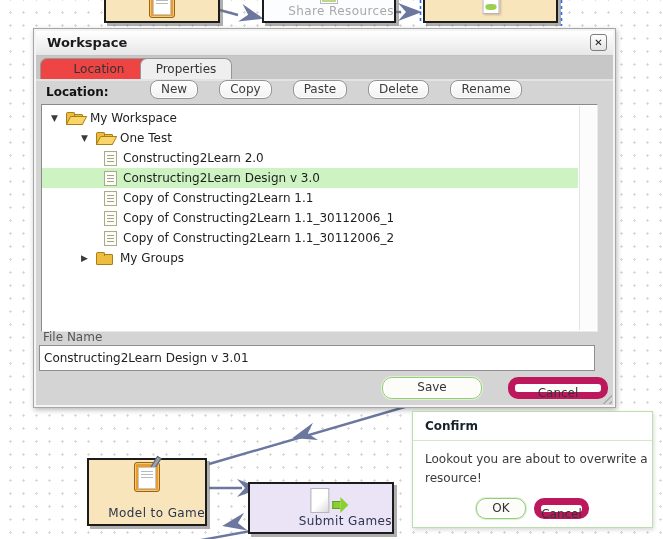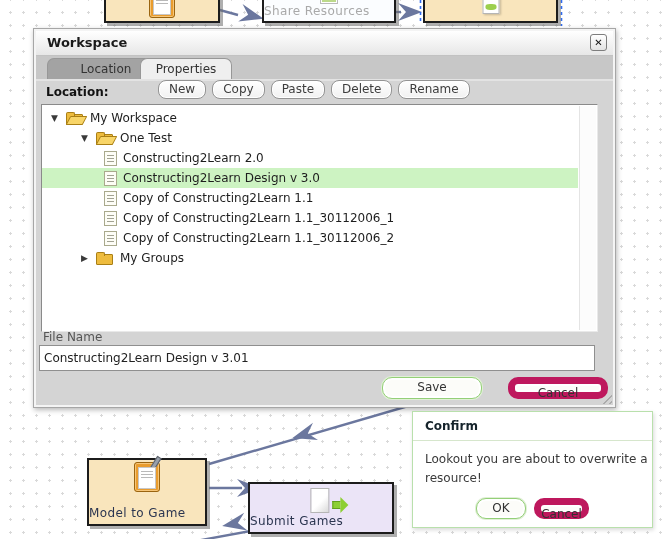--- a/index.html
+++ b/index.html
@@ -3,21 +3,21 @@
 <meta charset="utf-8">
 <style>
   html,body{margin:0;padding:0}
   body{width:663px;height:539px;overflow:hidden;font-family:"DejaVu Sans",sans-serif;background:#fff}
   #app{position:relative;width:663px;height:539px;overflow:hidden;
        background-image:radial-gradient(circle,#d9d9d9 1px,rgba(0,0,0,0) 1.3px);
        background-size:13px 13px;background-position:4px 6px}
   
   .node{position:absolute;box-sizing:border-box;border:2px solid #1c1c1c;z-index:2;
         box-shadow:3px 3px 0 rgba(110,110,110,.55)}
-  .node .nlabel{position:absolute;left:0;right:0;bottom:4px;text-align:left;
+  .node .nlabel{position:absolute;left:0;right:0;bottom:4px;text-align:right;
         font-size:12px;letter-spacing:.4px;color:#2b3550}
   .tan{background:#f9e5bc}
   .purple{background:#ebe4f7}
   .lite{background:#fbfdff}
   .lite .nlabel{color:#a9a9a9;bottom:3px}
   
   .ic-clip{position:absolute;left:50%;transform:translateX(-50%);width:24px;height:28px;
         background:#e99c2e;border:1px solid #9a6410;border-radius:3px;box-shadow:inset 0 0 0 1px #f7c678}
   .ic-clip .paper{position:absolute;left:3px;top:4px;right:3px;bottom:2px;background:#fff;border:1px solid #c7c7c7}
   .ic-clip .paper i{display:block;margin:3px 2px 0 2px;height:8px;
@@ -44,24 +44,24 @@
   .titlebar{position:absolute;left:2px;top:2px;right:2px;height:24px;
        background:linear-gradient(#ffffff,#e7e7e7);border-bottom:1px solid #c2c2c2}
   .titlebar .t{position:absolute;left:11px;top:4px;font-size:13px;font-weight:bold;color:#1a1a1a}
   .closebtn{position:absolute;right:6px;top:3px;width:17px;height:17px;box-sizing:border-box;
        background:linear-gradient(#fff,#e3e3e3);border:1px solid #7d7d7d;border-radius:3px;
        font-size:10px;font-weight:bold;color:#111;text-align:center;line-height:15px;cursor:default}
   .tabstrip{position:absolute;left:2px;top:27px;right:2px;height:23px;background:#c7c7c7;
        border-bottom:2px solid #e3e3e3}
   .tab{position:absolute;top:2px;height:21px;box-sizing:border-box;border:1px solid #979797;border-bottom:none;
        border-radius:7px 7px 0 0;text-align:center;font-size:12px;color:#333;line-height:20px}
-  .tab.active{left:11px;width:118px;background:#a3a3a3}
+  .tab.active{left:4px;width:118px;background:#ef4444}
   .tab.inactive{left:104px;width:92px;background:#efefef}
   .loc-label{position:absolute;left:12px;top:56px;font-size:12px;font-weight:bold;color:#111}
-  .ws-toolbar{position:absolute;left:124px;top:51px;display:flex;gap:6px}
+  .ws-toolbar{position:absolute;left:116px;top:51px;display:flex;gap:21px}
   .btn{box-sizing:border-box;height:19px;padding:0 10px;font-size:12px;color:#3d3d3d;line-height:16px;
        background:linear-gradient(#ffffff,#f1f1f1);border:1px solid #949494;border-radius:8px;
        box-shadow:inset 0 0 0 1px #fff;text-align:center;cursor:default}
   .tree{position:absolute;left:7px;top:75px;width:557px;height:228px;box-sizing:border-box;background:#fff;
        border-top:1px solid #8a8a8a;border-left:1px solid #8a8a8a;border-right:1px solid #e9e9e9;border-bottom:1px solid #e9e9e9;
        padding-top:3px;overflow:hidden}
   .vscroll{position:absolute;right:1px;top:1px;bottom:1px;width:16px;background:#fcfcfc;border-left:1px solid #e4e4e4}
   .trow{display:flex;align-items:center;height:20px;font-size:12px;color:#1e1e1e;gap:6px;margin-right:19px;white-space:nowrap}
   .trow.lv0{padding-left:7px}.trow.lv1{padding-left:37px}.trow.lv2{padding-left:59px}
   .trow.selected{background:#cdf3c2}

